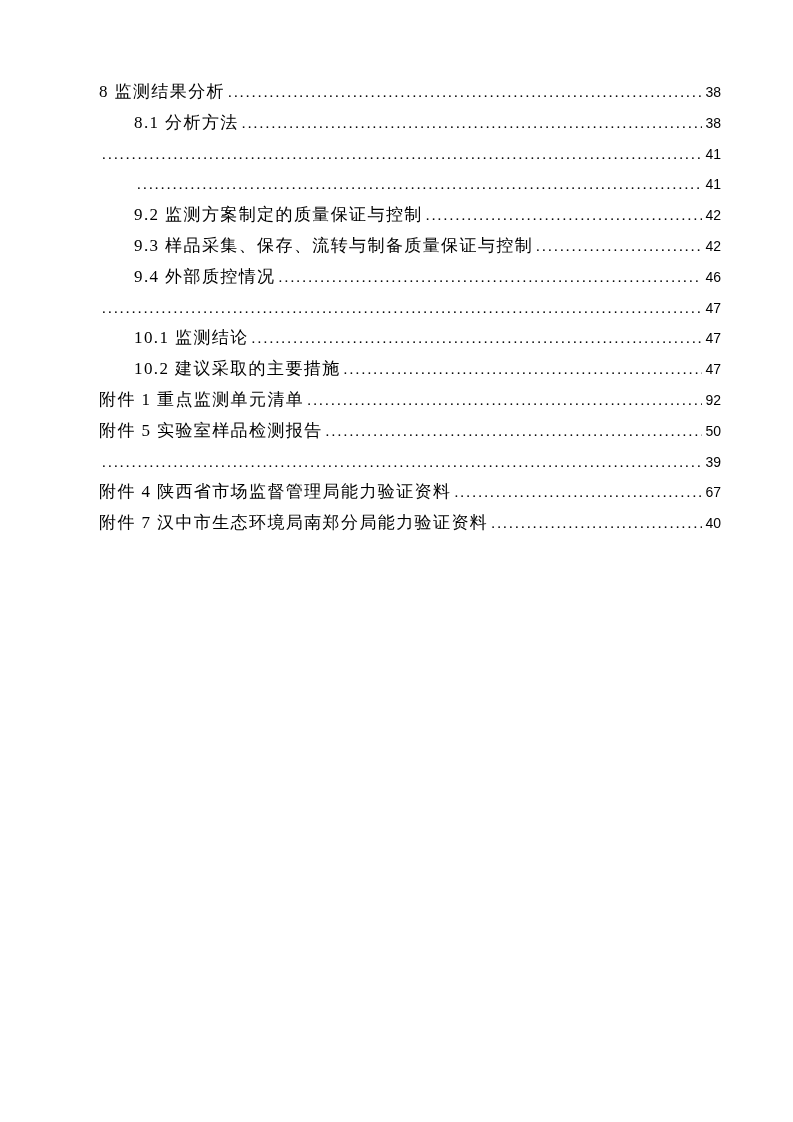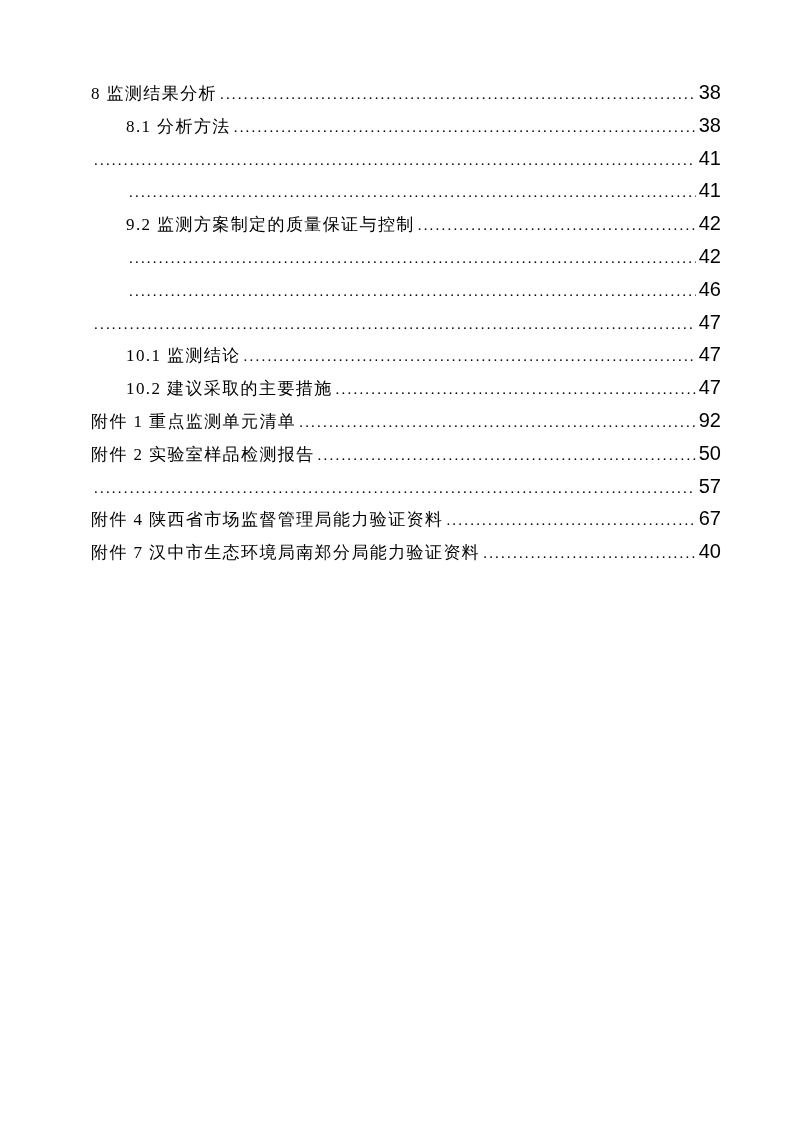--- a/index.html
+++ b/index.html
@@ -17,21 +17,21 @@
   .page {
     position: relative;
     width: 793px;
     height: 1122px;
     background: #ffffff;
     box-sizing: border-box;
   }
   .toc {
     position: absolute;
     top: 77px;
-    left: 91px;
+    left: 99px;
     right: 72px;
   }
   .toc-row {
     display: flex;
     align-items: baseline;
     line-height: 30.8px;
     cursor: pointer;
   }
   .toc-row.lvl2 {
     padding-left: 35px;
@@ -53,21 +53,21 @@
   .toc-dots::after {
     content: "..........................................................................................................................................................................................................";
     font-size: 15px;
     letter-spacing: 2.2px;
     color: #000000;
   }
   .toc-page {
     white-space: nowrap;
     flex: 0 0 auto;
     font-family: "Liberation Sans", "DejaVu Sans", sans-serif;
-    font-size: 20px;
+    font-size: 14px;
     padding-left: 2px;
   }
 </style>
 </head>
 <body>
 
 <div class="page">
   <div class="toc">
 
     <div class="toc-row">
@@ -92,25 +92,27 @@
       <span class="toc-page">41</span>
     </div>
 
     <div class="toc-row lvl2">
       <span class="toc-title">9.2 监测方案制定的质量保证与控制</span>
       <span class="toc-dots"></span>
       <span class="toc-page">42</span>
     </div>
 
     <div class="toc-row lvl2">
+      <span class="toc-title">9.3 样品采集、保存、流转与制备质量保证与控制</span>
       <span class="toc-dots"></span>
       <span class="toc-page">42</span>
     </div>
 
     <div class="toc-row lvl2">
+      <span class="toc-title">9.4 外部质控情况</span>
       <span class="toc-dots"></span>
       <span class="toc-page">46</span>
     </div>
 
     <div class="toc-row">
       <span class="toc-dots"></span>
       <span class="toc-page">47</span>
     </div>
 
     <div class="toc-row lvl2">
@@ -125,28 +127,28 @@
       <span class="toc-page">47</span>
     </div>
 
     <div class="toc-row">
       <span class="toc-title">附件 1 重点监测单元清单</span>
       <span class="toc-dots"></span>
       <span class="toc-page">92</span>
     </div>
 
     <div class="toc-row">
-      <span class="toc-title">附件 2 实验室样品检测报告</span>
+      <span class="toc-title">附件 5 实验室样品检测报告</span>
       <span class="toc-dots"></span>
       <span class="toc-page">50</span>
     </div>
 
     <div class="toc-row">
       <span class="toc-dots"></span>
-      <span class="toc-page">57</span>
+      <span class="toc-page">39</span>
     </div>
 
     <div class="toc-row">
       <span class="toc-title">附件 4 陕西省市场监督管理局能力验证资料</span>
       <span class="toc-dots"></span>
       <span class="toc-page">67</span>
     </div>
 
     <div class="toc-row">
       <span class="toc-title">附件 7 汉中市生态环境局南郑分局能力验证资料</span>

